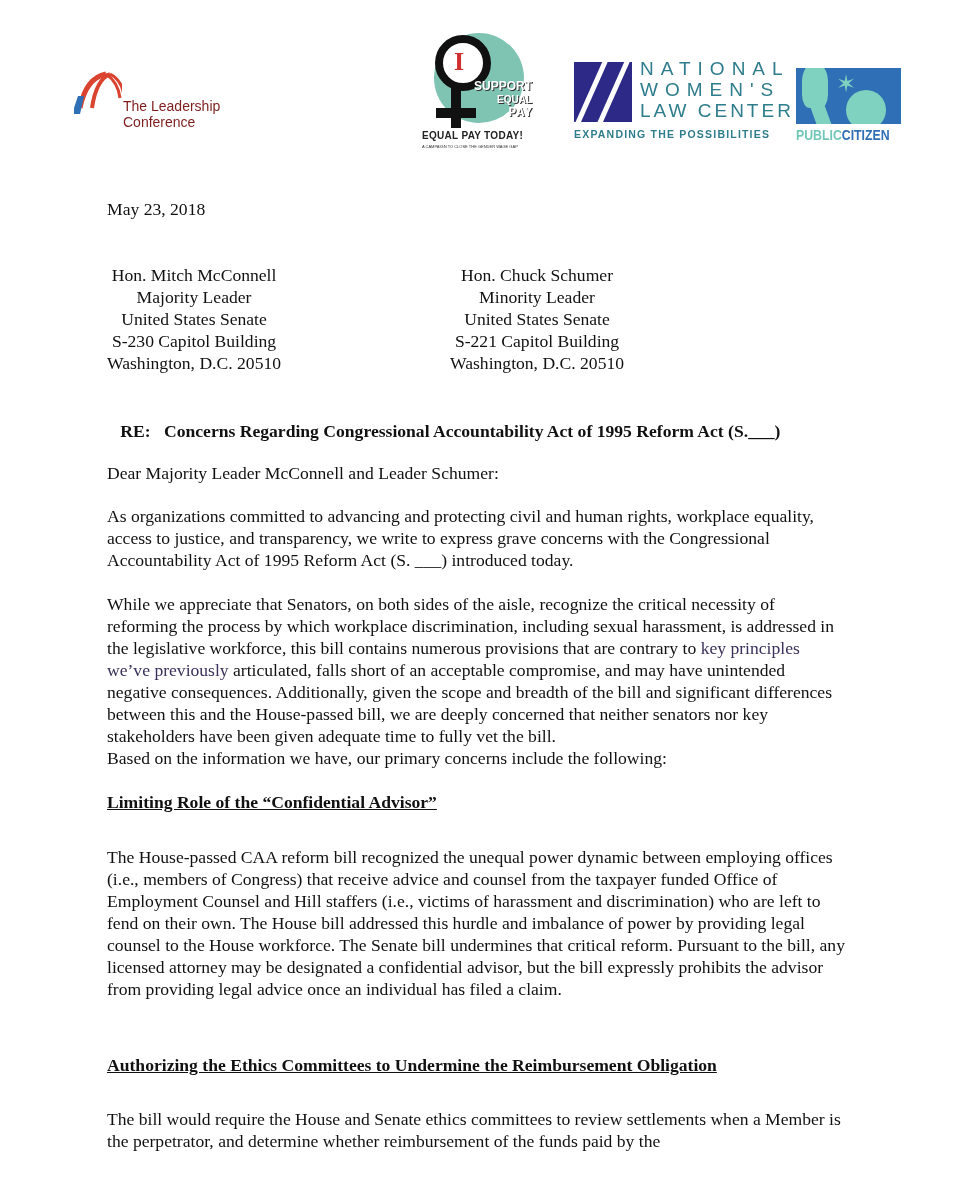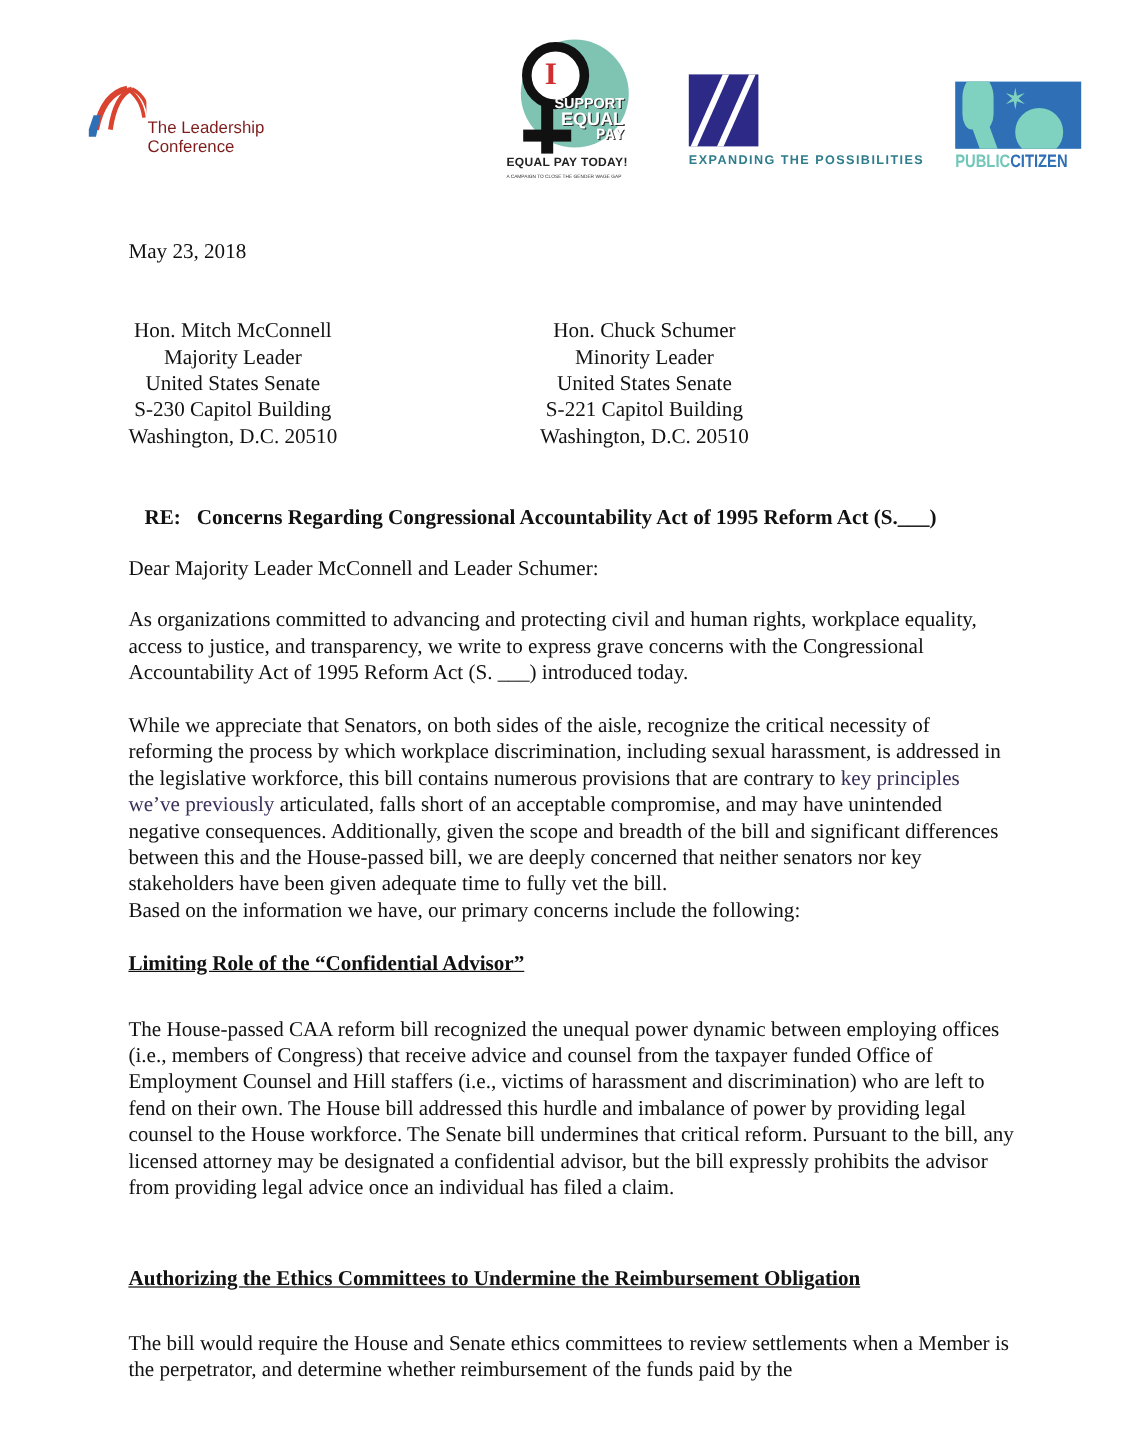--- a/index.html
+++ b/index.html
@@ -15,24 +15,24 @@
     #aclu { left: 234px; top: 63px; width: 170px; height: 62px; }
     #aclu .txt { font-family: "Liberation Sans", sans-serif; font-weight: 900; font-size: 64px; line-height: 62px; color: #1d5fb4; letter-spacing: -5px; transform: scaleX(1.03); transform-origin: left; display: inline-block; }
 
     
     #ept { left: 418px; top: 28px; width: 118px; height: 125px; }
     #ept .circle { position: absolute; left: 16px; top: 5px; width: 90px; height: 90px; border-radius: 50%; background: #7fc4b3; }
     #ept .ring { position: absolute; left: 17px; top: 7px; width: 40px; height: 40px; border-radius: 50%; border: 8px solid #111; background: #fff; }
     #ept .ring .i { position: absolute; left: 11px; top: 4px; font-family: "Liberation Serif", serif; font-weight: bold; font-size: 26px; line-height: 30px; color: #d12f2f; }
     #ept .stem { position: absolute; left: 33px; top: 60px; width: 10px; height: 40px; background: #111; }
     #ept .cross { position: absolute; left: 18px; top: 80px; width: 40px; height: 10px; background: #111; }
-    #ept .sup { position: absolute; left: 44px; top: 52px; font-family: "Liberation Sans", sans-serif; font-weight: bold; color: #fff; text-shadow: 1px 1px 0 #333; line-height: 13px; text-align: right; }
+    #ept .sup { position: absolute; left: 44px; top: 52px; font-family: "Liberation Sans", sans-serif; font-weight: bold; color: #fff; text-shadow: 1px 1px 0 #333; line-height: 13px; text-align: right; padding-left: 12px; }
     #ept .sup span { display: block; }
     #ept .sup .a { font-size: 12px; }
-    #ept .sup .b { font-size: 15px; }
+    #ept .sup .b { font-size: 10px; }
     #ept .sup .c { font-size: 13px; font-family: Liberation Mono, monospace; }
     #ept .t1 { position: absolute; left: 4px; top: 102px; font-family: "Liberation Sans", sans-serif; font-weight: bold; font-size: 10px; color: #222; white-space: nowrap; letter-spacing: 0.3px; }
     #ept .t2 { position: absolute; left: 4px; top: 116px; font-family: "Liberation Sans", sans-serif; font-size: 4px; color: #333; white-space: nowrap; }
 
     
     #nwlc { left: 574px; top: 58px; width: 195px; height: 84px; }
     #nwlc .mark { position: absolute; left: 0; top: 4px; width: 58px; height: 60px; background: #2c2a86; overflow: hidden; }
     #nwlc .mark .s1 { position: absolute; left: 14px; top: -10px; width: 5px; height: 85px; background: #fff; transform: rotate(24deg); }
     #nwlc .mark .s2 { position: absolute; left: 36px; top: -10px; width: 5px; height: 85px; background: #fff; transform: rotate(24deg); }
     #nwlc .name { position: absolute; left: 66px; top: 0; font-family: "Liberation Sans", sans-serif; color: #2f7d8c; font-size: 19px; line-height: 21px; letter-spacing: 7px; white-space: nowrap; }
@@ -104,20 +104,25 @@
     </div>
     <div class="t1">EQUAL PAY TODAY!</div>
     <div class="t2">A CAMPAIGN TO CLOSE THE GENDER WAGE GAP</div>
   </div>
 
   <div class="logo" id="nwlc">
     <div class="mark">
       <div class="s1"></div>
         <div class="s2"></div>
     </div>
+    <div class="name">
+      <div>NATIONAL</div>
+      <div>WOMEN'S</div>
+      <div style="letter-spacing:3px">LAW CENTER</div>
+    </div>
     <div class="tag">EXPANDING THE POSSIBILITIES</div>
   </div>
 
   <div class="logo" id="pc">
     <div class="box">
       <div class="head1"></div>
       <div class="arm"></div>
       <div class="head2"></div>
       <div class="rays">✶</div>
     </div>

